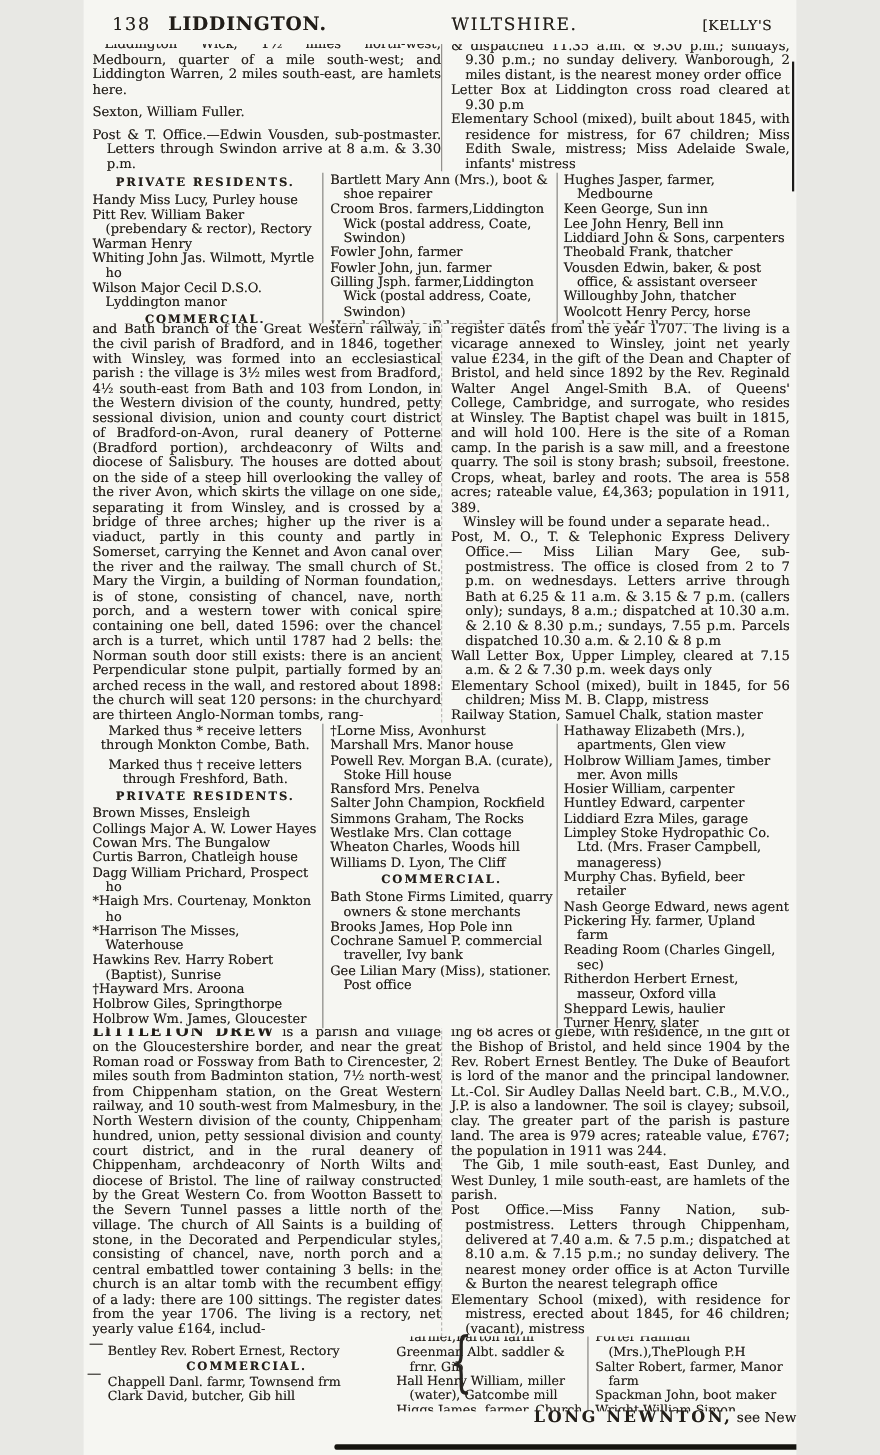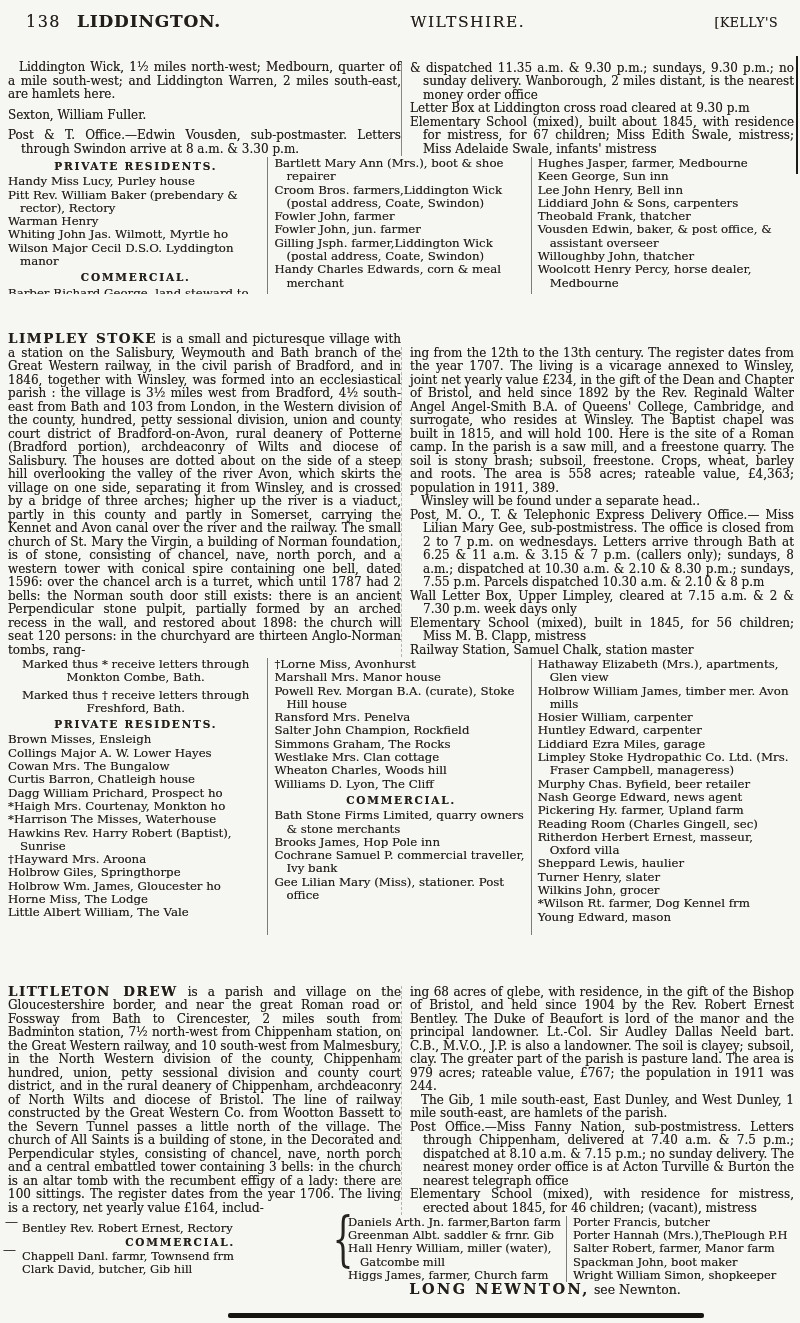--- a/index.html
+++ b/index.html
@@ -1,18 +1,18 @@
 <!DOCTYPE html>
 <html><head>
 <meta charset="utf-8">
 <style>
   * { margin:0; padding:0; box-sizing:border-box; }
   html,body { background:#e8e8e4; }
   .page {
-    position:relative; width:800px; height:1323px; margin:0 auto;
+    position:relative; width:648px; height:1323px; margin:0 auto;
     background:#f6f6f2; color:#221e19; overflow:hidden;
     font-family:"DejaVu Serif","Liberation Serif",serif;
     font-size:12px; line-height:13.5px;
     text-shadow:0 0 0.5px rgba(35,28,22,0.55);
   }
   
   .pagehead { display:flex; align-items:baseline; padding:15px 22px 5px 26px; height:40px; }
   .pagenum { font-size:16px; letter-spacing:1.5px; }
   .place { font-size:17px; font-weight:bold; letter-spacing:0.8px; margin-left:16px; }
   .county { flex:1; text-align:center; font-size:15.5px; letter-spacing:1.5px; }

